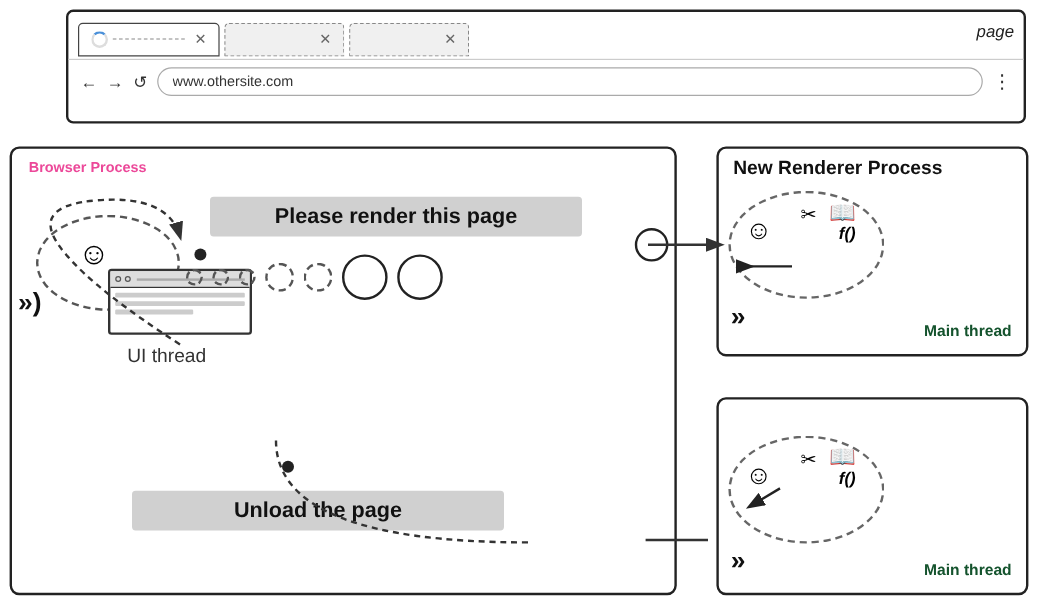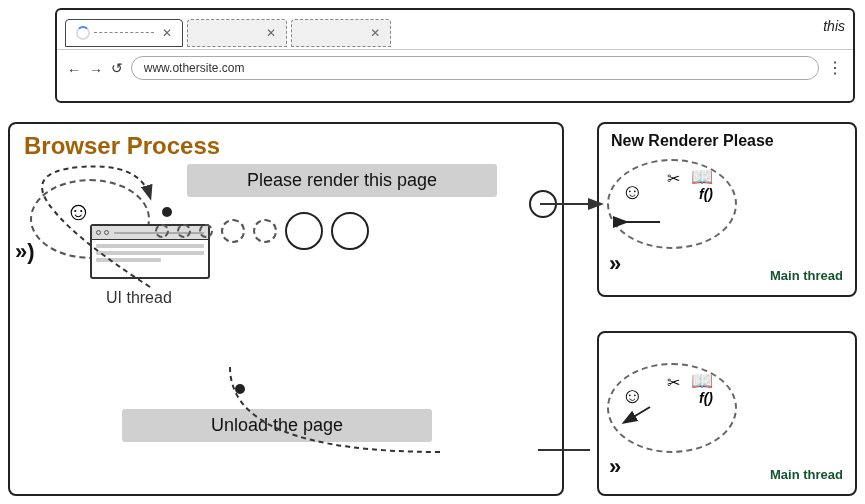--- a/index.html
+++ b/index.html
@@ -126,23 +126,23 @@
       width: 556px;
       bottom: 8px;
       border: 2.5px solid #222;
       border-radius: 8px;
     }
 
     .browser-process-label {
       position: absolute;
       top: 8px;
       left: 14px;
-      font-size: 24px;
+      font-size: 12px;
       font-weight: bold;
-      color: #a16207;
+      color: #ec4899;
     }
 
     
     .new-renderer {
       position: absolute;
       top: 10px;
       right: 8px;
       width: 260px;
       height: 175px;
       border: 2.5px solid #222;
@@ -178,23 +178,22 @@
       color: #111;
     }
 
     
     .message-box {
       position: absolute;
       background: #d0d0d0;
       border-radius: 3px;
       padding: 6px 16px;
       font-size: 18px;
-      font-weight: 400;
+      font-weight: 700;
       color: #111;
-      margin-left: 12px;
     }
 
     .message-render {
       top: 40px;
       left: 165px;
       width: 310px;
       text-align: center;
     }
 
     .message-unload {
@@ -378,21 +377,21 @@
       <span class="tab-close">✕</span>
     </div>
     <div class="tab tab-new">
       <span style="font-size:11px; width:60px; display:inline-block;"></span>
       <span class="tab-close">✕</span>
     </div>
     <div class="tab tab-new">
       <span style="font-size:11px; width:60px; display:inline-block;"></span>
       <span class="tab-close">✕</span>
     </div>
-    <span class="meow-tab">this</span>
+    <span class="meow-tab">page</span>
   </div>
   <div class="address-bar">
     <span class="nav-btn">←</span>
     <span class="nav-btn">→</span>
     <span class="nav-btn">↺</span>
     <input class="url-input" type="text" value="www.othersite.com" style="">
     <span class="menu-dots">⋮</span>
   </div>
 </div>
 
@@ -442,21 +441,21 @@
 
     <div class="message-box message-unload">
       <span>Unload the page</span>
     </div>
 
   </div>
 
   <div class="circle-solid"></div>
 
   <div class="new-renderer">
-    <span class="new-renderer-label">New Renderer Please</span>
+    <span class="new-renderer-label">New Renderer Process</span>
 
     <div style="position:absolute; top:35px; left:8px; width:130px; height:90px; border:2px dashed #666; border-radius:50%;"></div>
 
     <div style="position:absolute; top:55px; left:22px; font-size:22px;">☺</div>
 
     <div style="position:absolute; top:45px; left:68px; font-size:16px;">✂</div>
 
     <div style="position:absolute; top:42px; left:92px; font-size:18px;">📖</div>
 
     <div style="position:absolute; top:62px; left:100px; font-size:14px; font-style:italic; font-weight:bold;">f()</div>

